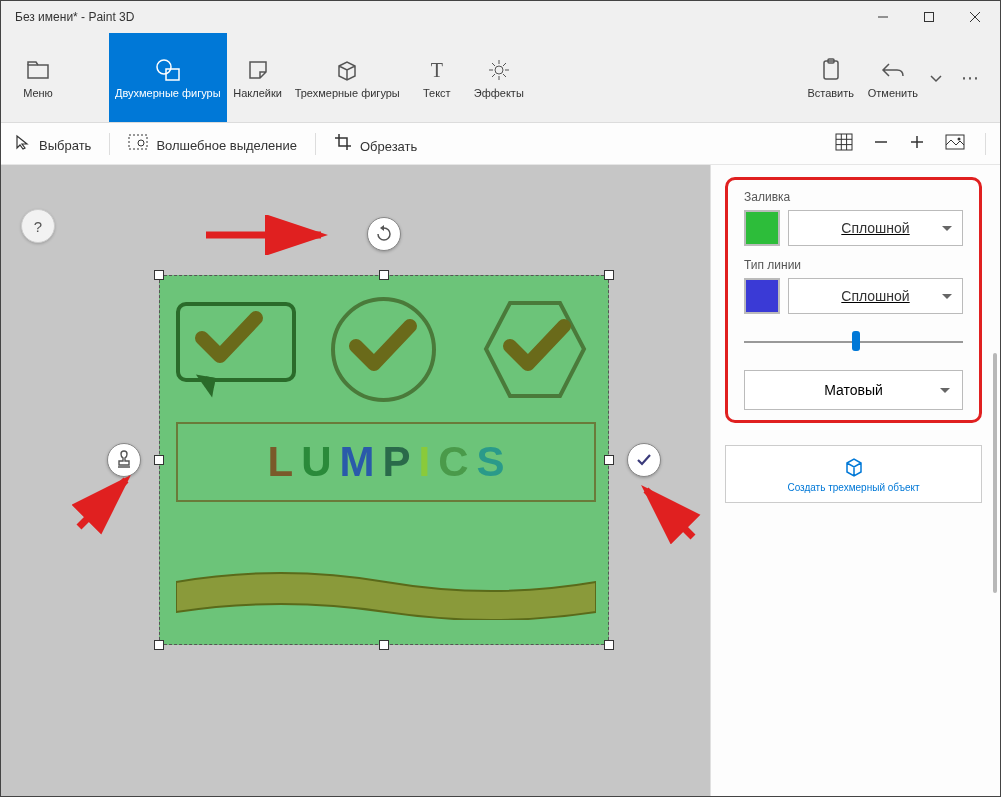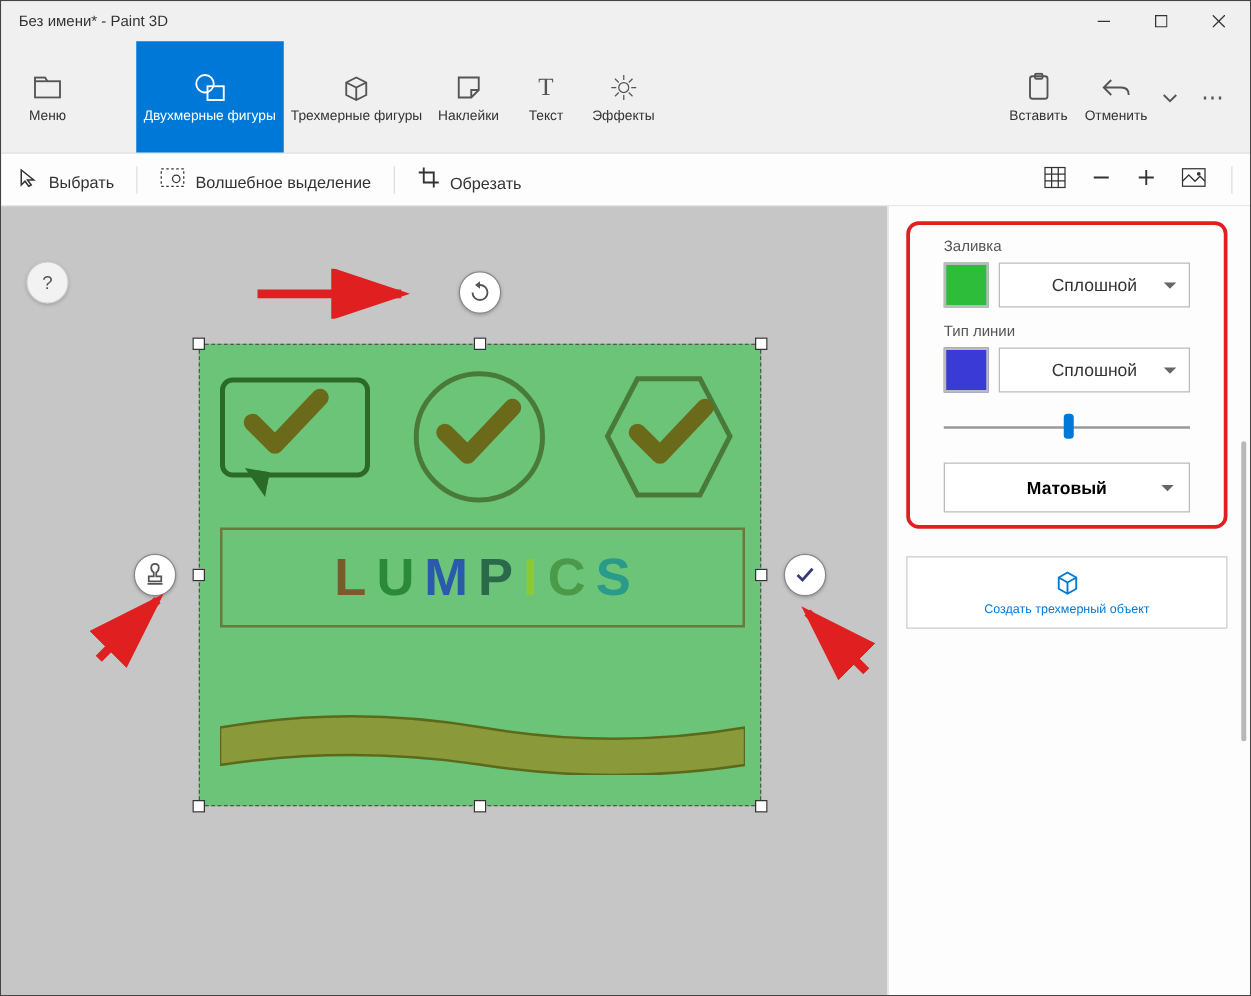--- a/index.html
+++ b/index.html
@@ -48,33 +48,33 @@
 .hex-frame { position: absolute; right: 12px; top: 15px; width: 110px; height: 105px; }
 .checkmark { position: absolute; }
 .checkmark svg { width: 70px; height: 55px; }
 .txtbox { position: absolute; left: 10px; top: 140px; width: 420px; height: 80px; border: 2px solid #6a7a3a; display: flex; align-items: center; justify-content: center; gap: 8px; font-size: 42px; font-weight: bold; font-family: "Comic Sans MS", cursive; }
 .wavy { position: absolute; left: 10px; bottom: 18px; width: 420px; height: 50px; }
 
 .arrow { position: absolute; pointer-events: none; }
 
 .sidebar { width: 290px; background: #fdfdfd; border-left: 1px solid #e0e0e0; display: flex; flex-direction: column; padding: 12px 0 12px 14px; position: relative; }
 .sidebar-title { color: #0078d7; font-size: 16px; padding: 0 12px 10px 2px; }
-.panel-highlight { border: 3px solid #e02020; border-radius: 10px; padding: 10px 27px; margin-right: 18px; display: flex; flex-direction: column; gap: 12px; }
+.panel-highlight { border: 3px solid #e02020; border-radius: 10px; padding: 10px 16px; margin-right: 18px; display: flex; flex-direction: column; gap: 12px; }
 .field-label { font-size: 12px; color: #555; }
-.color-row { display: flex; gap: 8px; align-items: flex-start; }
+.color-row { display: flex; gap: 8px; align-items: flex-start; text-decoration: underline; }
 .swatch { width: 36px; height: 36px; border: 2px solid #bbb; }
 .dropdown { flex: 1; height: 36px; border: 1px solid #bbb; background: #fff; display: flex; align-items: center; justify-content: center; position: relative; font-size: 14px; color: #333; }
 .dropdown::after { content: ''; position: absolute; right: 10px; top: 50%; margin-top: -2px; border: 5px solid transparent; border-top-color: #666; }
 .input-row { display: flex; align-items: center; gap: 8px; }
 .input-row .lbl { flex: 1; font-size: 12px; color: #555; }
 .txt-input { width: 82px; height: 28px; border: 1px solid #bbb; text-align: right; padding: 0 6px; font-size: 13px; }
 .slider { height: 18px; position: relative; }
 .slider-track { position: absolute; left: 0; right: 0; top: 50%; height: 2px; background: #999; }
 .slider-thumb { position: absolute; top: 50%; width: 8px; height: 20px; background: #0078d7; border-radius: 3px; transform: translate(-50%,-50%); }
-.big-drop { height: 40px; border: 1px solid #bbb; background: #fff; display: flex; align-items: center; justify-content: center; font-size: 14px; position: relative; font-weight: bold; }
+.big-drop { height: 40px; border: 1px solid #bbb; background: #fff; display: flex; align-items: center; justify-content: center; font-size: 14px; position: relative; }
 .big-drop::after { content: ''; position: absolute; right: 12px; top: 50%; margin-top: -2px; border: 5px solid transparent; border-top-color: #666; }
 .create3d { margin: 22px 18px 0 0; height: 58px; border: 1px solid #ccc; background: #fff; display: flex; flex-direction: column; align-items: center; justify-content: center; gap: 2px; font-size: 10px; color: #0078d7; }
 
 .vscroll { position: absolute; right: 3px; top: 188px; width: 4px; height: 240px; background: #b8b8b8; border-radius: 2px; }
 </style>
 </head>
 <body>
 
 <div class="window">
 
@@ -116,32 +116,32 @@
           <svg width="26" height="24">
             <circle cx="9" cy="9" r="7" fill="none" stroke="#fff" stroke-width="1.5"></circle>
             <rect x="11" y="11" width="13" height="11" fill="none" stroke="#fff" stroke-width="1.5"></rect>
           </svg>
         </span>
       <span>Двухмерные фигуры</span>
     </div>
     <div class="ribbon-item">
       <span class="ricon">
           <svg width="24" height="24">
+            <path d="M4 4 L20 4 L20 14 L14 20 L4 20 Z M20 14 L14 14 L14 20" fill="none" stroke="#555" stroke-width="1.5"></path>
+          </svg>
+        </span>
+      <span>Наклейки</span>
+    </div>
+    <div class="ribbon-item">
+      <span class="ricon">
+          <svg width="24" height="24">
             <path d="M4 8 L12 4 L20 8 L20 18 L12 22 L4 18 Z M4 8 L12 12 L20 8 M12 12 L12 22" fill="none" stroke="#555" stroke-width="1.5"></path>
           </svg>
         </span>
       <span>Трехмерные фигуры</span>
-    </div>
-    <div class="ribbon-item">
-      <span class="ricon">
-          <svg width="24" height="24">
-            <path d="M4 4 L20 4 L20 14 L14 20 L4 20 Z M20 14 L14 14 L14 20" fill="none" stroke="#555" stroke-width="1.5"></path>
-          </svg>
-        </span>
-      <span>Наклейки</span>
     </div>
     <div class="ribbon-item">
       <span class="ricon" style="font-size:20px;font-family:serif;color:#555;">T</span>
       <span>Текст</span>
     </div>
     <div class="ribbon-item">
       <span class="ricon">
           <svg width="24" height="24">
             <circle cx="12" cy="12" r="4" fill="none" stroke="#555"></circle>
             <g stroke="#555">

